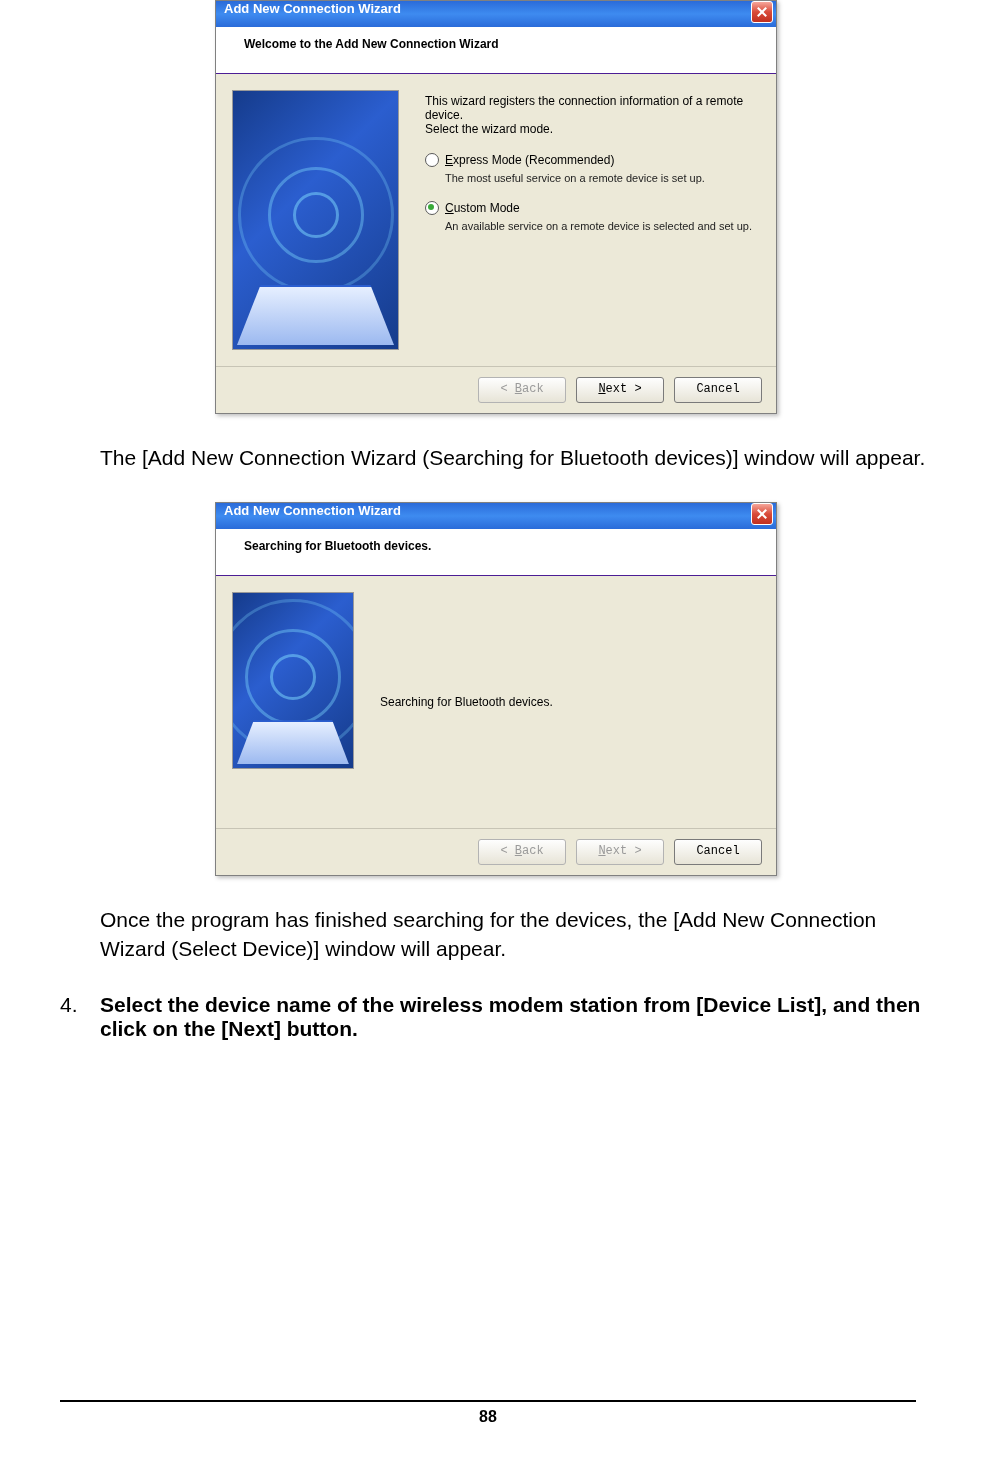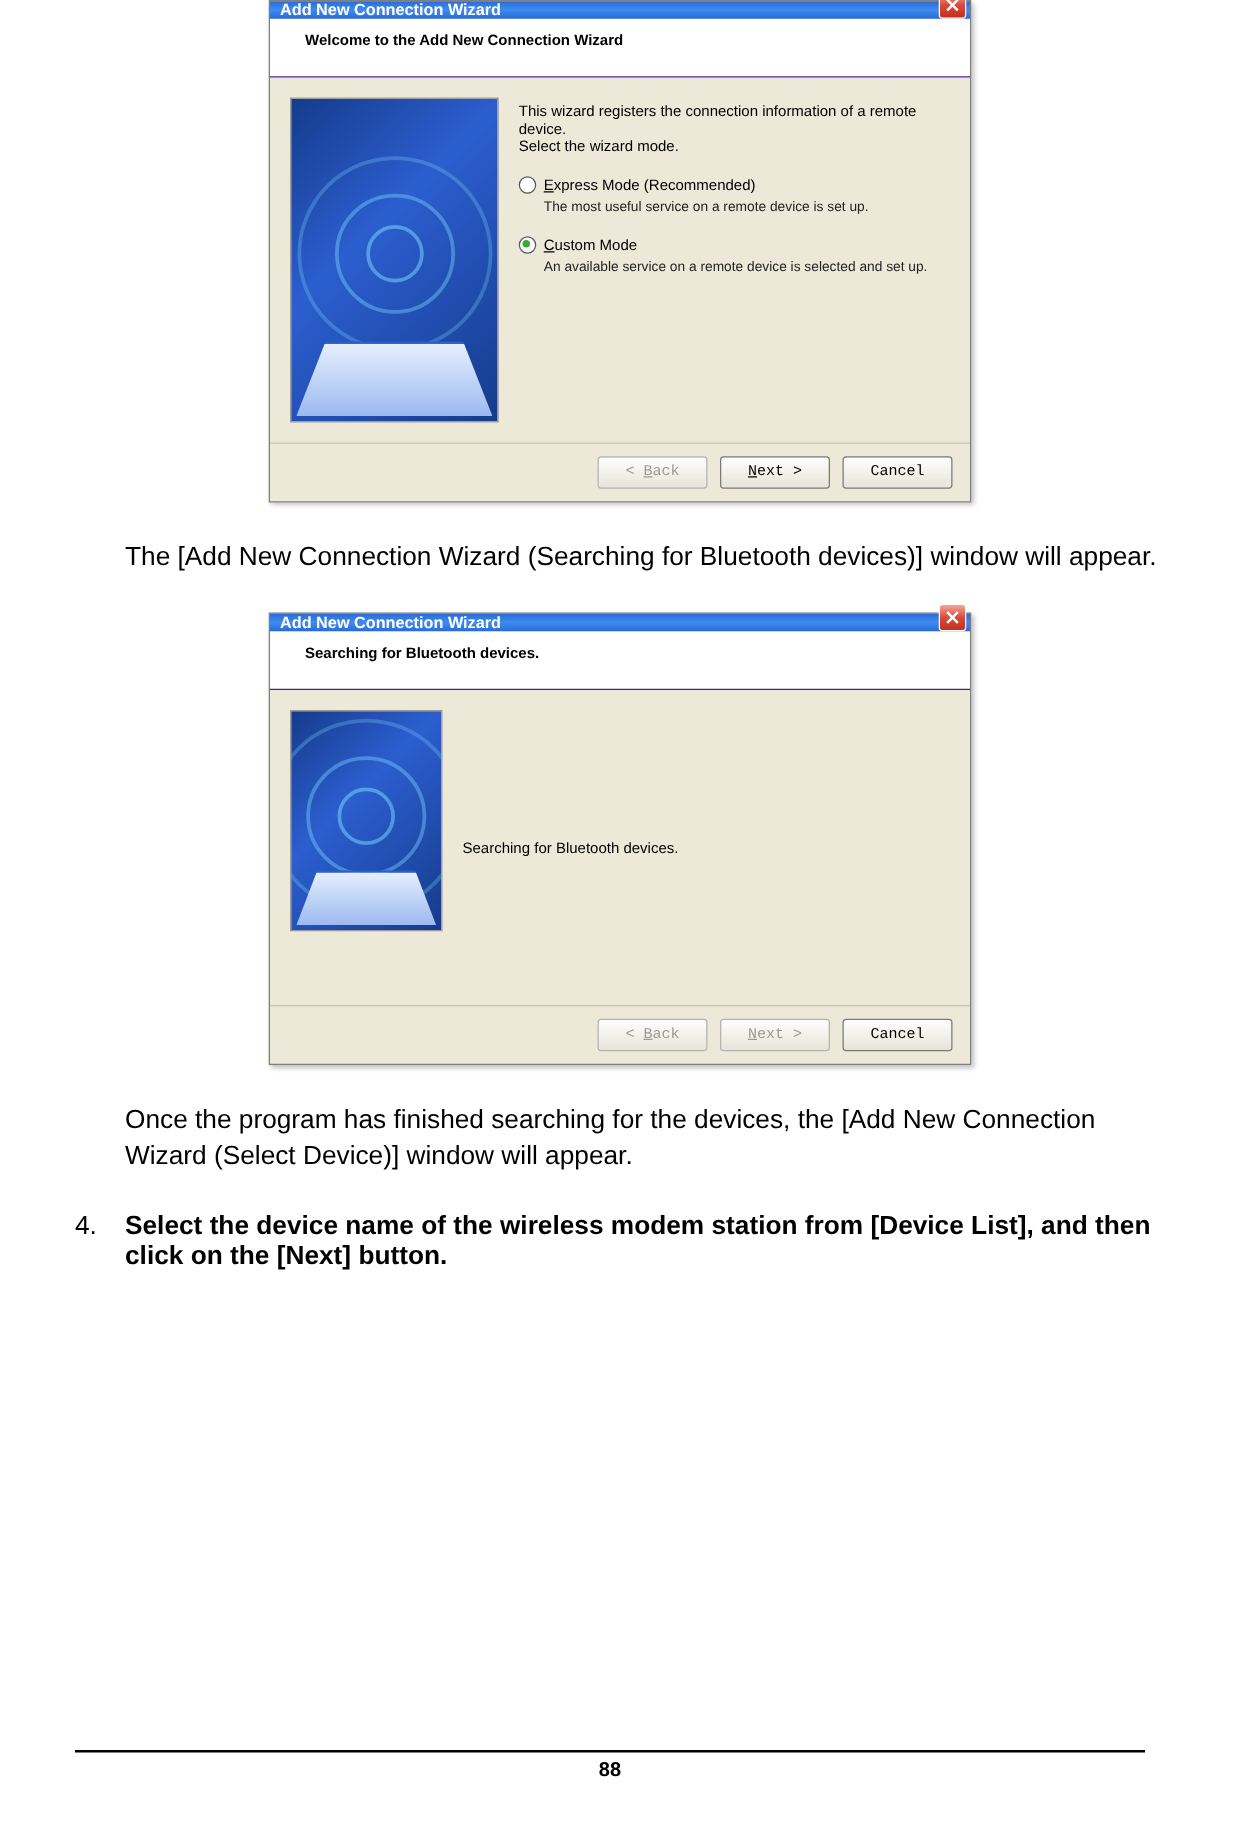--- a/index.html
+++ b/index.html
@@ -55,25 +55,25 @@
     margin: 0 auto;
     border: 1px solid #808080;
     background: #ece9d8;
     box-shadow: 2px 2px 4px rgba(0,0,0,0.25);
     font-family: Tahoma, Arial, sans-serif;
     font-size: 12px;
     color: #000;
   }
 
   .titlebar {
-    height: 14px;
+    height: 26px;
     background: linear-gradient(to bottom, #2a6bd9, #3e8bf0 50%, #2a6bd9);
     color: #fff;
     display: flex;
-    align-items: flex-end;
+    align-items: flex-start;
     padding: 0 3px 0 8px;
     font-weight: bold;
     font-size: 13px;
     position: relative;
   }
   .titlebar-text {
     flex: 1;
     white-space: nowrap;
     overflow: hidden;
   }
@@ -100,21 +100,21 @@
     padding: 10px 14px 18px 28px;
     font-weight: bold;
     border-bottom: 1px solid #4c1d95;
     min-height: 18px;
   }
 
   .content {
     display: flex;
     padding: 16px;
     min-height: 260px;
-    gap: 16px;
+    gap: 26px;
   }
   .dialog.small .content {
     min-height: 220px;
   }
 
   
   .illus {
     width: 165px;
     background: linear-gradient(135deg, #153b8b 0%, #2b5ecf 40%, #153b8b 100%);
     border: 1px solid #999;

